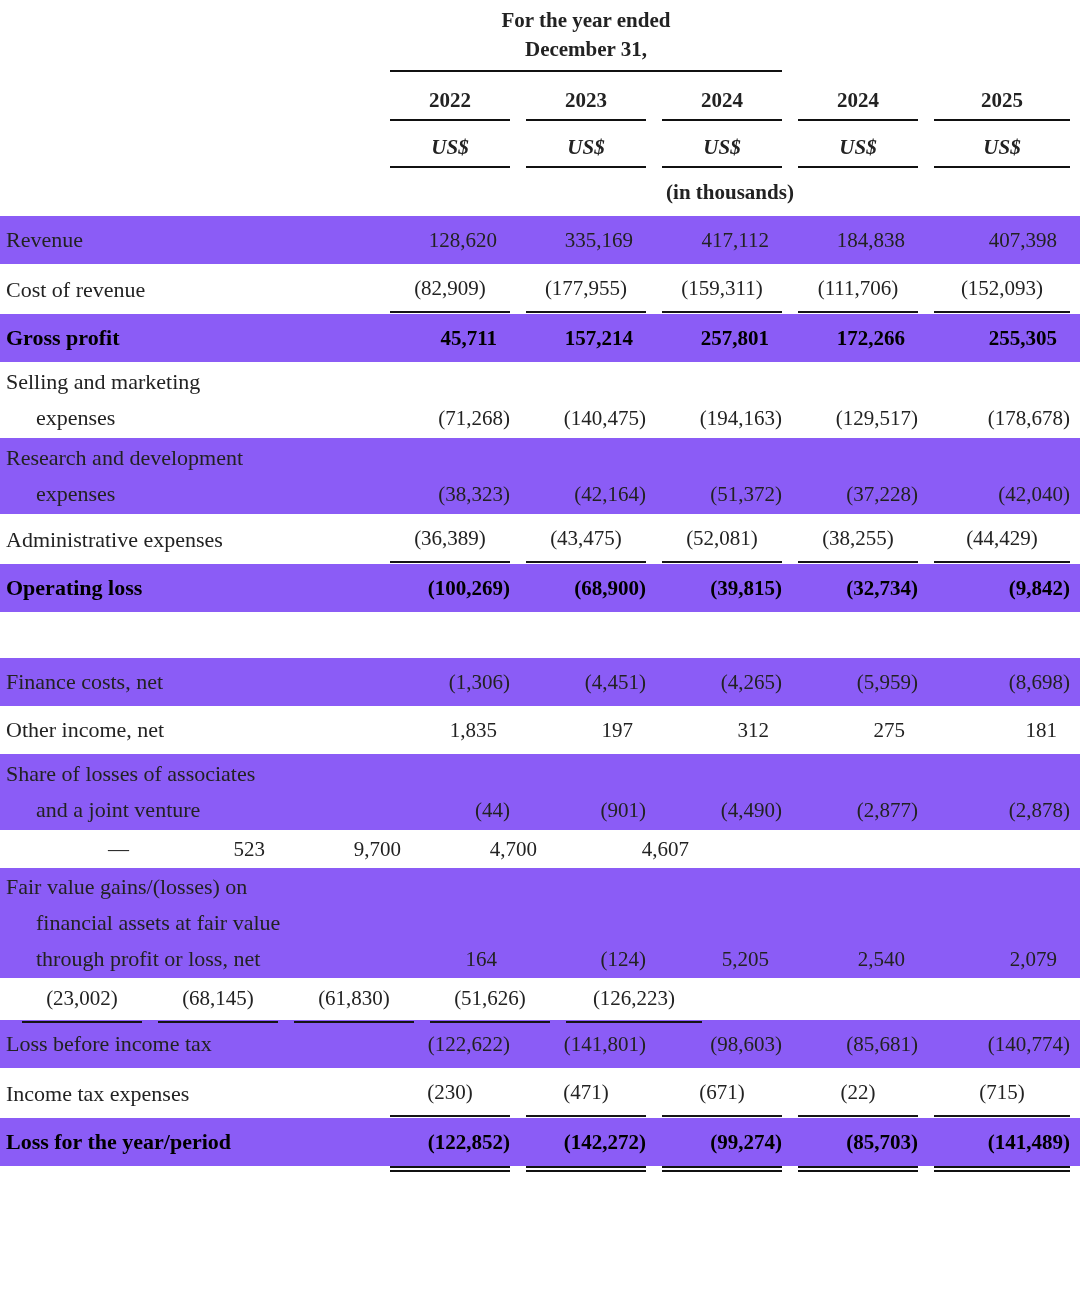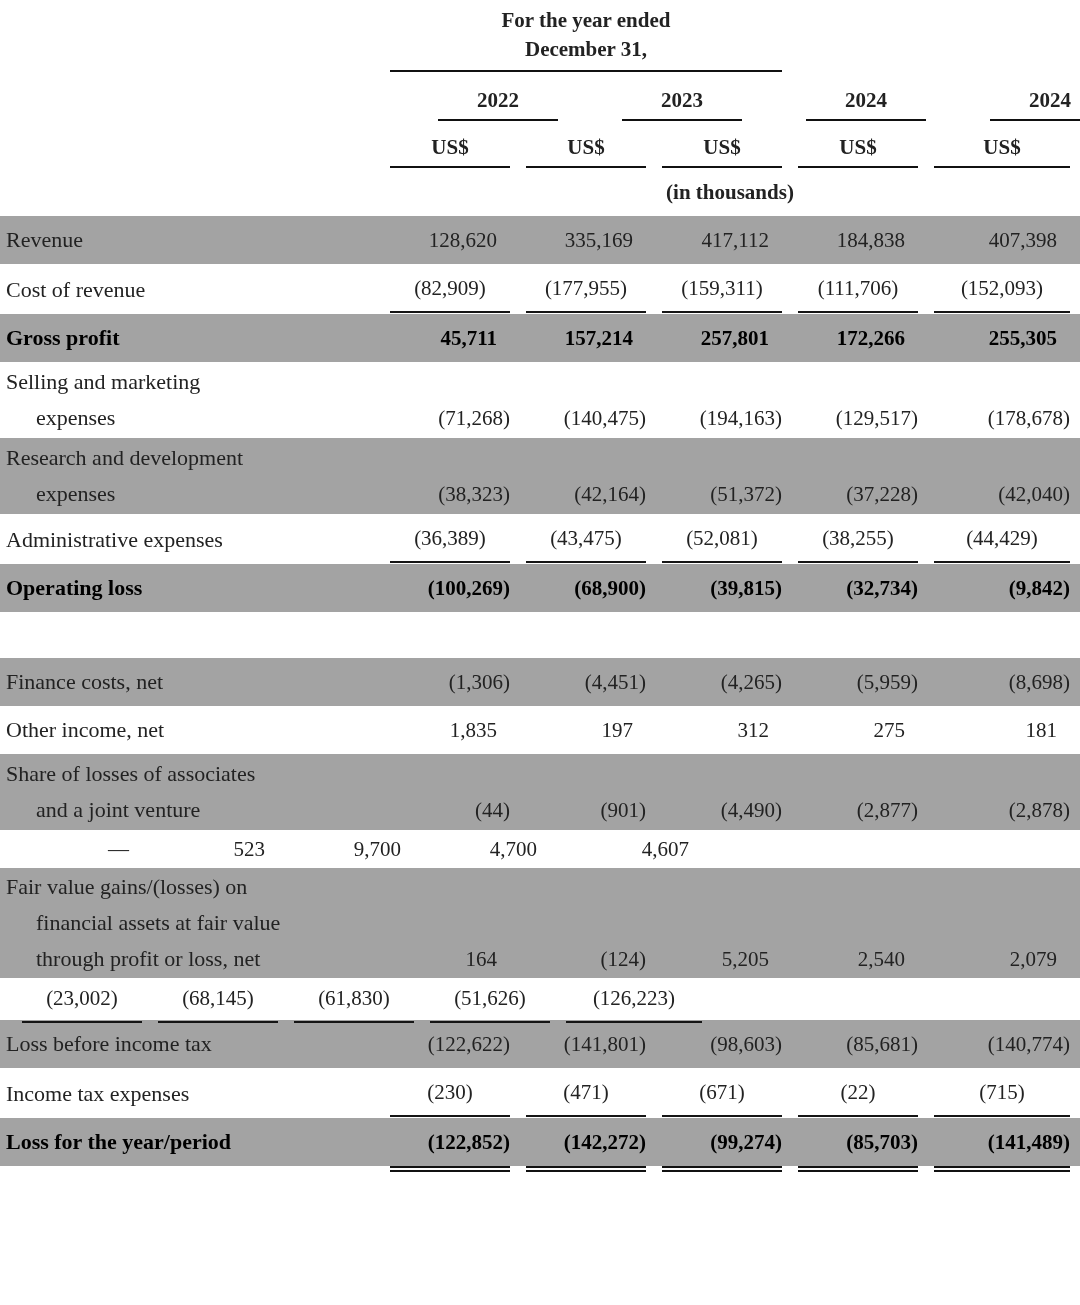--- a/index.html
+++ b/index.html
@@ -17,30 +17,30 @@
     font-weight:bold; text-align:center; white-space:pre-line;
     border-bottom:2px solid #111; padding-bottom:6px; line-height:29px; flex:none;
   }
   .g1 { width:392px; margin-left:16px; }
   .g2 { width:272px; margin-left:16px; }
   .hcell {
     width:120px; margin-left:16px; flex:none; text-align:center; font-weight:bold;
     border-bottom:2px solid #111; padding-bottom:5px;
   }
   .hcell:last-child { width:136px; }
-  .yrow { margin-top:14px;gap:48px; }
-  .crow { margin-top:12px; }
+  .yrow { margin-top:14px; }
+  .crow { margin-top:12px;font-style:italic; }
   .urow { margin-top:10px; margin-bottom:10px; }
   .unitsblock { width:680px; margin-left:16px; flex:none; text-align:center; font-weight:bold; }
   
   .row { display:flex; align-items:flex-end; font-size:22px; line-height:36px; }
   .p1 { padding:6px 10px 6px 6px; }
   .p2 { padding:2px 10px 2px 6px; }
   .p3 { padding:1px 10px 1px 6px; }
-  .blue { background:#a3a3a3; }
+  .blue { background:#8b5cf6; }
   .cell { flex:none; }
   .label { width:368px; padding-left:30px; text-indent:-30px; white-space:pre-line; box-sizing:border-box; }
   .num { width:120px; margin-left:16px; text-align:right; font-size:21px; box-sizing:border-box; }
   .num:last-child { width:136px; }
   .pos { padding-right:13px; }
   .rule { border-bottom:2px solid #151515; padding-bottom:5px; margin-bottom:-5px;text-align:center; }
   .bold .cell { font-weight:bold; color:#000; }
   .spacer-row { height:46px; }
   .dblseg { height:6px; border-top:2px solid #111; border-bottom:2px solid #111; }
   .dbl { padding:0 10px 0 6px; align-items:flex-start; }

